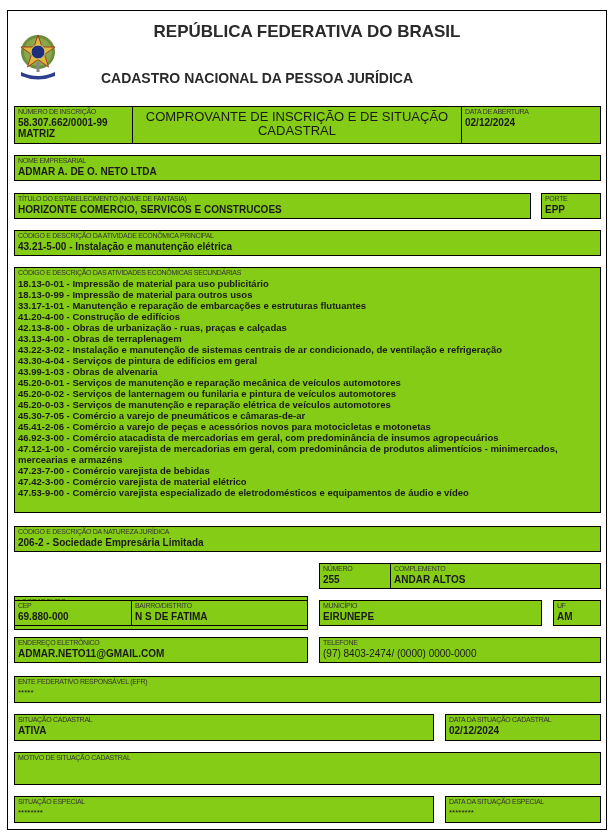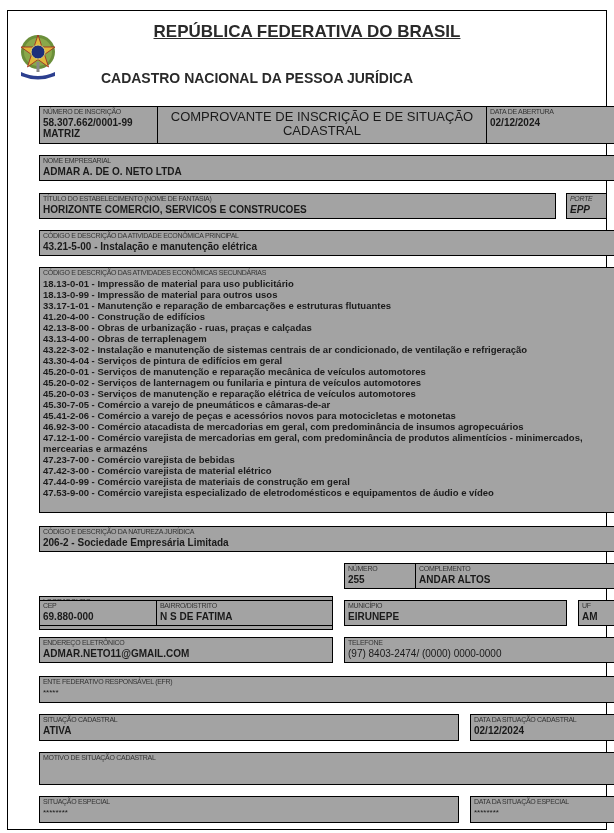--- a/index.html
+++ b/index.html
@@ -1,22 +1,22 @@
 <!DOCTYPE html>
 <html><head>
   <meta charset="utf-8">
   <style>
     html, body { margin: 0; padding: 0; background: #ffffff; }
     body { width: 614px; height: 833px; position: relative; overflow: hidden; font-family: "Liberation Sans", sans-serif; color: #1a1a1a; }
     .outer { position: absolute; left: 7px; top: 10px; width: 600px; height: 820px; border: 1px solid #000; box-sizing: border-box; }
-    .box { position: absolute; border: 1.5px solid #000; box-sizing: border-box; background: #a3a3a3; margin-left: 25px; }
+    .box { position: absolute; border: 1.5px solid #000; box-sizing: border-box; background: #84cc16; }
     .lbl { position: absolute; left: 3px; top: 1px; font-size: 7px; color: #333; letter-spacing: -0.3px; text-transform: uppercase; white-space: nowrap; }
     .val { position: absolute; left: 3px; top: 10px; font-size: 10px; font-weight: bold; color: #1a1a1a; white-space: nowrap; }
     .val.small { font-size: 8px; font-weight: normal; top: 11px; }
-    .h1 { position: absolute; left: 0; top: 22px; width: 614px; text-align: center; font-size: 17px; font-weight: bold; color: #2a2a2a; text-decoration: underline; }
+    .h1 { position: absolute; left: 0; top: 22px; width: 614px; text-align: center; font-size: 17px; font-weight: bold; color: #2a2a2a; }
     .h2 { position: absolute; left: 0; top: 70px; width: 514px; text-align: center; font-size: 14px; font-weight: bold; color: #2a2a2a; }
     .emblem { position: absolute; left: 17px; top: 32px; width: 42px; height: 50px; }
     .title-center { position: absolute; left: 0; top: 3px; width: 100%; text-align: center; font-size: 13px; line-height: 14px; color: #1a1a1a; }
     .list { position: absolute; left: 3px; top: 10px; right: 3px; font-size: 9.5px; line-height: 11px; color: #1a1a1a; }
     .list div { font-weight: bold; }
   </style>
 </head>
 <body>
 
 <div class="outer"></div>
@@ -51,52 +51,52 @@
 
 <div class="box" style="left:14px;top:155px;width:587px;height:26px;">
   <div class="lbl">NOME EMPRESARIAL</div>
   <div class="val">ADMAR A. DE O. NETO LTDA</div>
 </div>
 
 <div class="box" style="left:14px;top:193px;width:517px;height:26px;">
   <div class="lbl">TÍTULO DO ESTABELECIMENTO (NOME DE FANTASIA)</div>
   <div class="val">HORIZONTE COMERCIO, SERVICOS E CONSTRUCOES</div>
 </div>
-<div class="box" style="left:541px;top:193px;width:41px;height:26px;font-style:italic;">
+<div class="box" style="left:541px;top:193px;width:60px;height:26px;">
   <div class="lbl">PORTE</div>
   <div class="val">EPP</div>
 </div>
 
 <div class="box" style="left:14px;top:230px;width:587px;height:26px;">
   <div class="lbl">CÓDIGO E DESCRIÇÃO DA ATIVIDADE ECONÔMICA PRINCIPAL</div>
   <div class="val"><span>43.21-5-00</span><span> - Instalação e manutenção elétrica</span></div>
 </div>
 
 <div class="box" style="left:14px;top:267px;width:587px;height:246px;padding-left:32px;">
   <div class="lbl">CÓDIGO E DESCRIÇÃO DAS ATIVIDADES ECONÔMICAS SECUNDÁRIAS</div>
   <div class="list">
     <div><span>18.13-0-01</span><span> - Impressão de material para uso publicitário</span></div>
     <div><span>18.13-0-99</span><span> - Impressão de material para outros usos</span></div>
     <div><span>33.17-1-01</span><span> - Manutenção e reparação de embarcações e estruturas flutuantes</span></div>
     <div><span>41.20-4-00</span><span> - Construção de edifícios</span></div>
     <div><span>42.13-8-00</span><span> - Obras de urbanização - ruas, praças e calçadas</span></div>
     <div><span>43.13-4-00</span><span> - Obras de terraplenagem</span></div>
     <div><span>43.22-3-02</span><span> - Instalação e manutenção de sistemas centrais de ar condicionado, de ventilação e refrigeração</span></div>
     <div><span>43.30-4-04</span><span> - Serviços de pintura de edifícios em geral</span></div>
+    <div><span>43.99-1-03</span><span> - Obras de alvenaria</span></div>
     <div><span>45.20-0-01</span><span> - Serviços de manutenção e reparação mecânica de veículos automotores</span></div>
     <div><span>45.20-0-02</span><span> - Serviços de lanternagem ou funilaria e pintura de veículos automotores</span></div>
     <div><span>45.20-0-03</span><span> - Serviços de manutenção e reparação elétrica de veículos automotores</span></div>
     <div><span>45.30-7-05</span><span> - Comércio a varejo de pneumáticos e câmaras-de-ar</span></div>
     <div><span>45.41-2-06</span><span> - Comércio a varejo de peças e acessórios novos para motocicletas e motonetas</span></div>
     <div><span>46.92-3-00</span><span> - Comércio atacadista de mercadorias em geral, com predominância de insumos agropecuários</span></div>
     <div><span>47.12-1-00</span><span> - Comércio varejista de mercadorias em geral, com predominância de produtos alimentícios - minimercados,</span></div>
     <div><span></span><span>mercearias e armazéns</span></div>
     <div><span>47.23-7-00</span><span> - Comércio varejista de bebidas</span></div>
     <div><span>47.42-3-00</span><span> - Comércio varejista de material elétrico</span></div>
-    <div><span>47.44-0-99</span><span> - Comércio varejista de materiais de construção em geral</span></div>
     <div><span>47.53-9-00</span><span> - Comércio varejista especializado de eletrodomésticos e equipamentos de áudio e vídeo</span></div>
   </div>
 </div>
 
 <div class="box" style="left:14px;top:526px;width:587px;height:26px;">
   <div class="lbl">CÓDIGO E DESCRIÇÃO DA NATUREZA JURÍDICA</div>
   <div class="val">206-2 - Sociedade Empresária Limitada</div>
 </div>
 
 <div class="box" style="left:14px;top:596px;width:294px;height:34px;">

